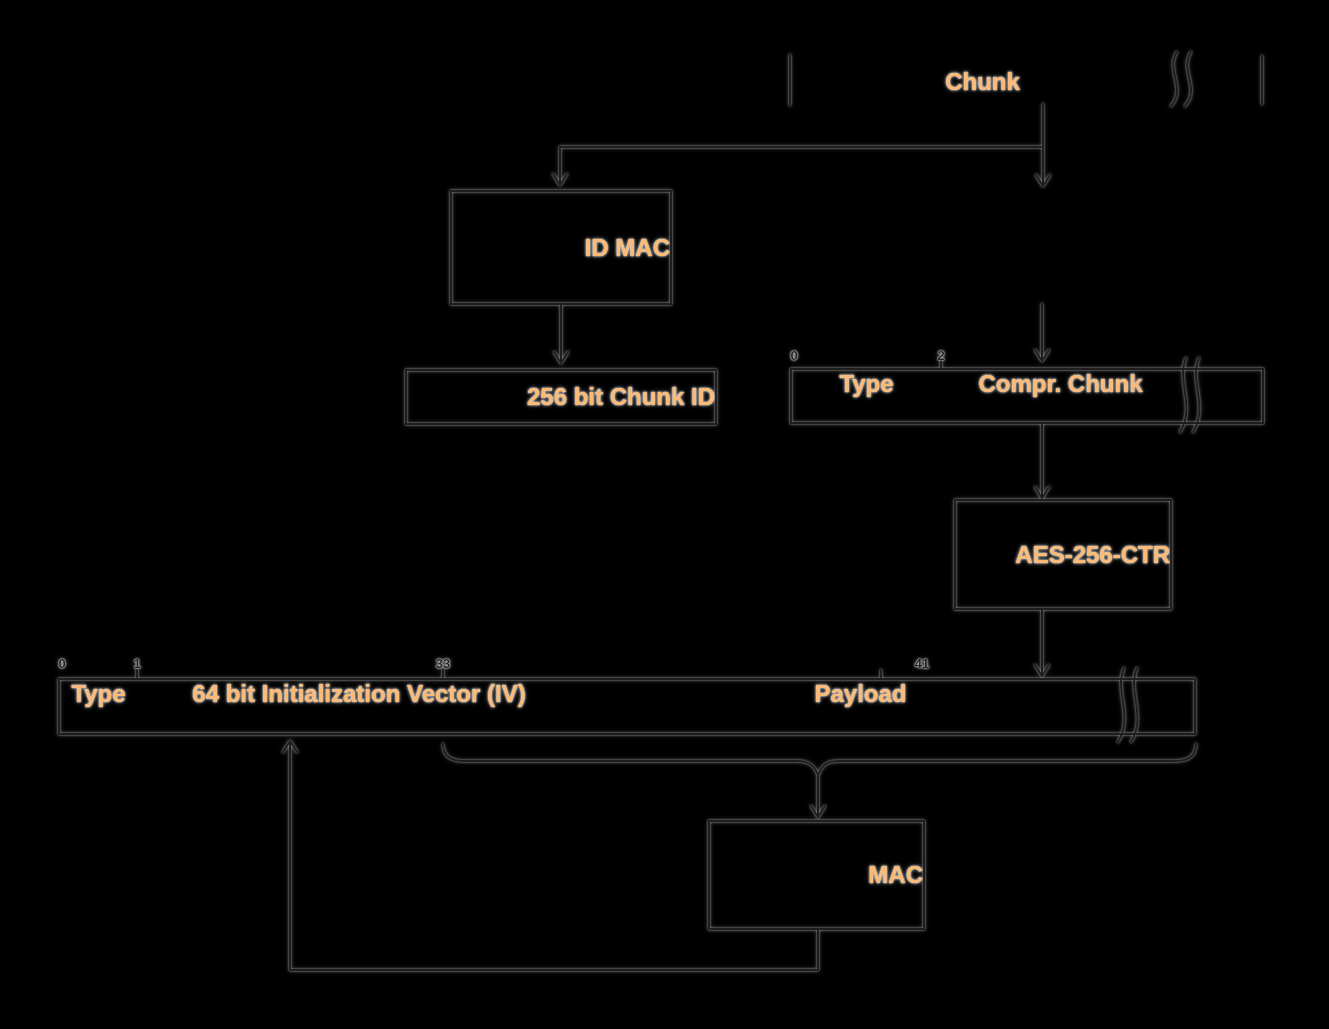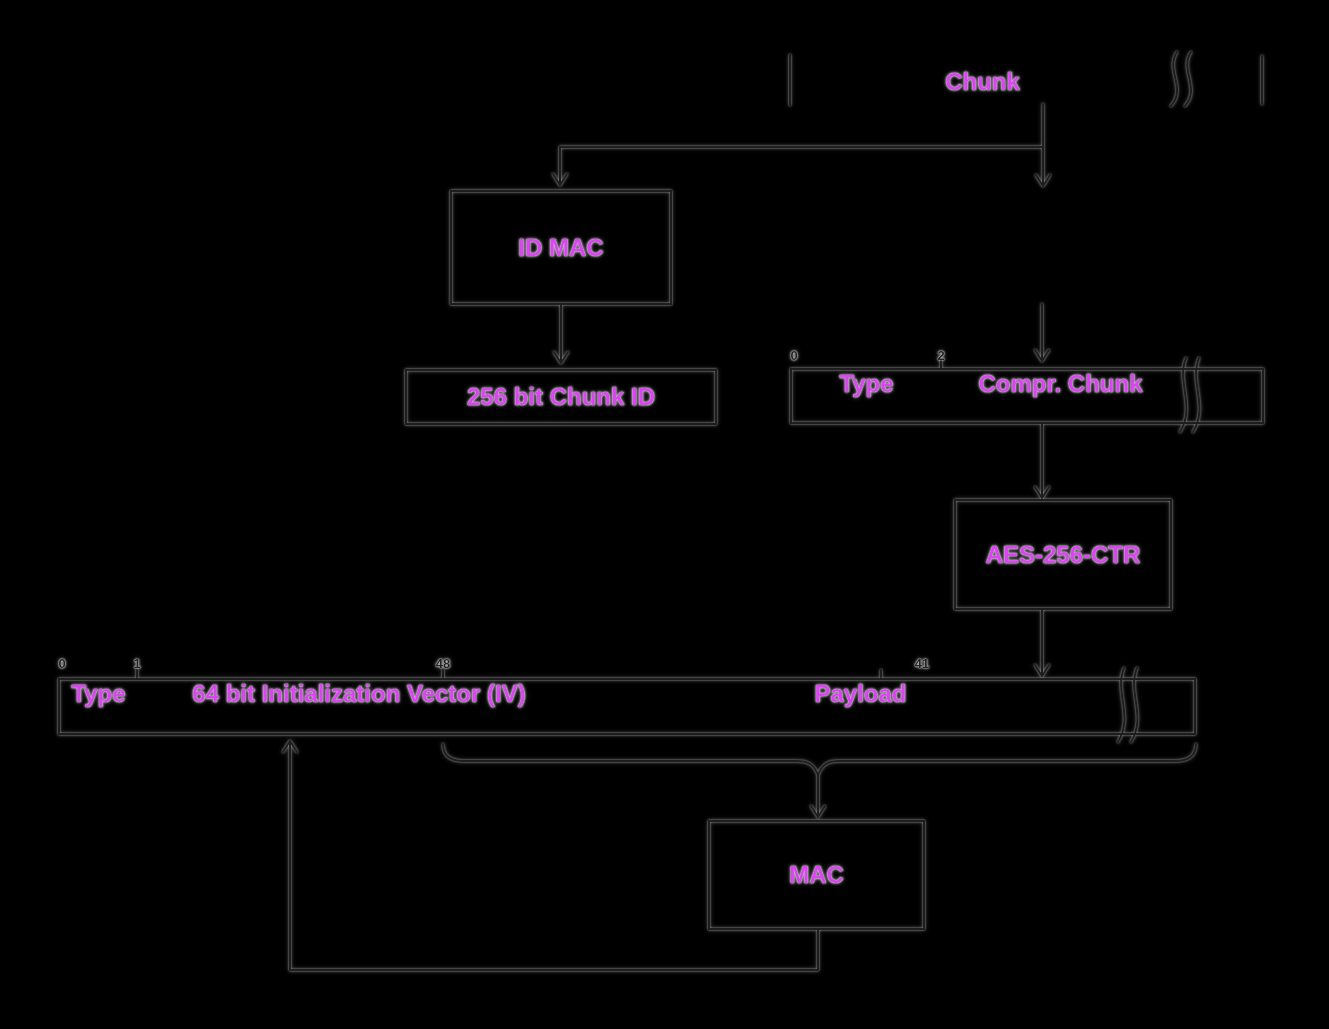--- a/index.html
+++ b/index.html
@@ -5,25 +5,25 @@
   :root { --bg:#000000; --ink:#1e1e1e; --halo:#9e9e9e; }
   * { margin:0; padding:0; box-sizing:border-box; }
   html,body { background:var(--bg); }
   body { font-family:"Liberation Sans", sans-serif; }
   .canvas { position:relative; width:1329px; height:1029px; background:var(--bg); overflow:hidden; }
   .layer { position:absolute; inset:0;
            filter: drop-shadow(0 0 1px var(--halo)) drop-shadow(0 0 2px rgba(130,130,130,.45)); }
   svg.wires { position:absolute; left:0; top:0; }
   svg.wires path { fill:none; stroke:var(--ink); stroke-width:2; stroke-linecap:round; stroke-linejoin:round; }
   .box { position:absolute; border:2px solid var(--ink); background:transparent;
-         display:flex; align-items:center; justify-content:center; }
+         display:flex; align-items:center; justify-content:flex-end; }
   .row { justify-content:flex-start; align-items:flex-start; }
   .cell { display:flex; align-items:center; justify-content:center; white-space:nowrap; }
   .vdiv { width:2px; background:var(--ink); }
-  .lbl { color:#d946ef; font-weight:bold; font-size:24px; white-space:nowrap;
+  .lbl { color:#fdba74; font-weight:bold; font-size:24px; white-space:nowrap;
          text-shadow:0 0 1px rgba(225,225,225,.95), 0 0 2px rgba(190,190,190,.8); }
   .offset { position:absolute; transform:translateX(-50%); color:#222222; font-weight:bold;
             font-size:13px; text-shadow:0 0 1px rgba(225,225,225,.95), 0 0 2px rgba(190,190,190,.7); }
   .free { position:absolute; text-align:center; }
 </style>
 </head>
 <body>
 
 <div class="canvas">
   <div class="layer">
@@ -86,21 +86,21 @@
         <span class="lbl">Compr. Chunk</span>
       </div>
     </div>
 
     <div class="box" style="left:954px;top:499px;width:218px;height:111px">
       <span class="lbl">AES-256-CTR</span>
     </div>
 
     <div class="offset" style="left:62px;top:656px">0</div>
     <div class="offset" style="left:137px;top:656px">1</div>
-    <div class="offset" style="left:443px;top:656px">48</div>
+    <div class="offset" style="left:443px;top:656px">33</div>
     <div class="offset" style="left:922px;top:656px">41</div>
 
     <div class="box row" style="left:58px;top:678px;width:1138px;height:57px">
       <div class="cell" style="width:77px">
         <span class="lbl">Type</span>
       </div>
       <div class="vdiv"></div>
       <div class="vdiv"></div>
       <div class="cell" style="width:436px">
         <span class="lbl">64 bit Initialization Vector (IV)</span>

